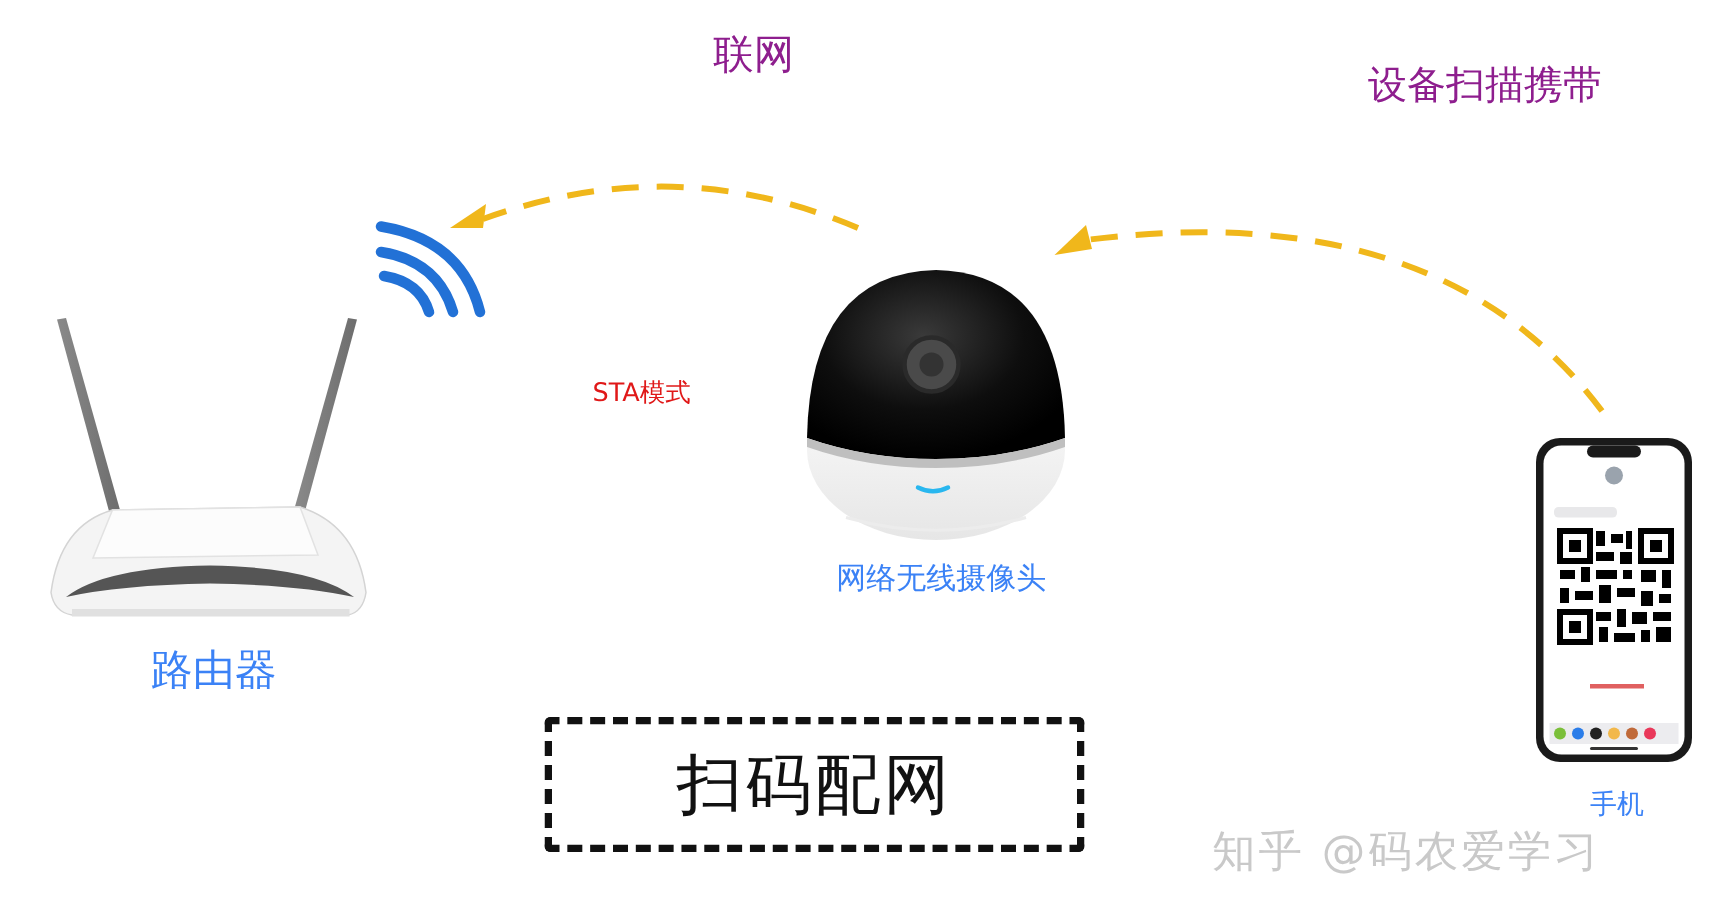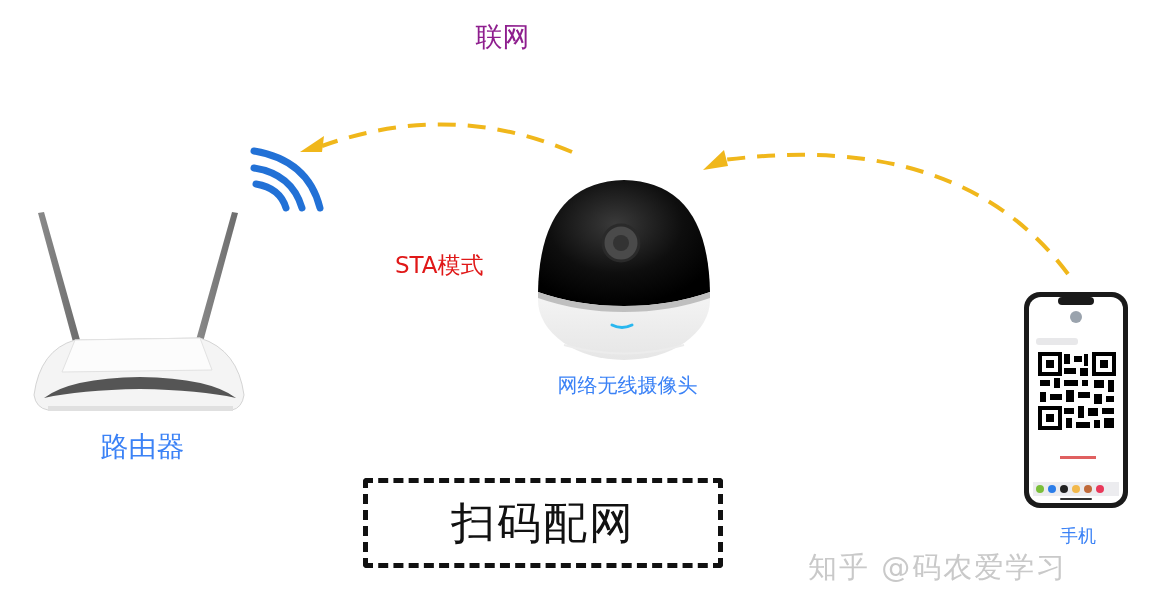--- a/index.html
+++ b/index.html
@@ -5,21 +5,21 @@
   html, body { margin:0; padding:0; background:#ffffff; }
   body { width:1155px; height:609px; position:relative; overflow:hidden;
          font-family:"DejaVu Sans", "Liberation Sans", sans-serif; }
   .abs { position:absolute; }
   .purple { color:#8e1e8e; }
   .green { color:#3b82f6; }
   .red { color:#e01818; }
   .txt { white-space:nowrap; text-align:center; }
   .wifi-title { left:405px; top:18px; width:195px; font-size:27px; line-height:38px; }
   .qr-title { left:890px; top:38px; width:200px; font-size:26px; line-height:38px; }
-  .sta { left:395px; top:250px; font-size:23px; }
+  .sta { left:395px; top:250px; font-size:17px; }
   .cam-label { left:540px; top:372px; width:175px; font-size:20px; }
   .router-label { left:100px; top:428px; width:85px; font-size:28px; }
   .phone-label { left:1048px; top:524px; width:60px; font-size:18px; }
   .watermark { left:808px; top:548px; font-size:29px; color:#c9c9c9; letter-spacing:2px; }
   .box { left:363px; top:478px; width:360px; height:90px; border:5px dashed #111;
          border-radius:4px; box-sizing:border-box; display:flex; align-items:center; justify-content:center; }
   .box span { font-family:Liberation Sans, sans-serif; font-size:44px; color:#111; letter-spacing:2px; }
   svg { position:absolute; left:0; top:0; }
 </style>
 </head>
@@ -127,20 +127,21 @@
     <circle cx="1100" cy="489" r="4" fill="#e9385a"></circle>
     <rect x="1060" y="498" width="32" height="2" rx="1" fill="#333"></rect>
   </g>
 </svg>
 
 <div class="abs txt purple wifi-title">
   <div>联网</div>
 </div>
 
 <div class="abs txt purple qr-title">
+  <div>设备扫描携带</div>
 </div>
 
 <div class="abs txt red sta">STA模式</div>
 
 <div class="abs txt green cam-label">网络无线摄像头</div>
 <div class="abs txt green router-label">路由器</div>
 <div class="abs txt green phone-label">手机</div>
 
 <div class="abs box">
   <span>扫码配网</span>

